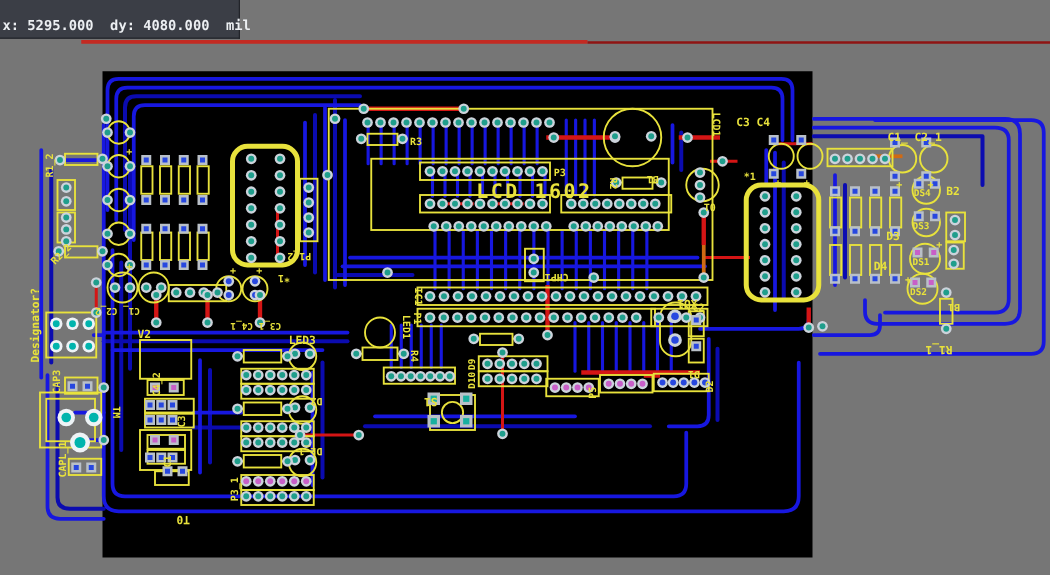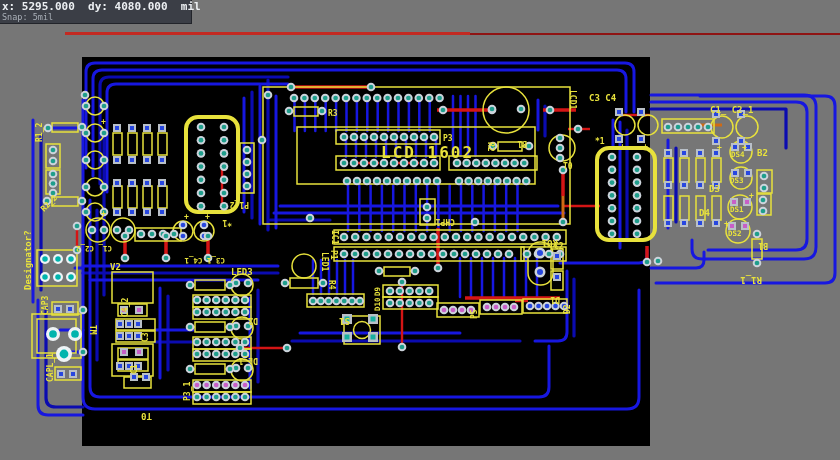--- a/index.html
+++ b/index.html
@@ -1,21 +1,21 @@
 <!DOCTYPE html>
 <html><head>
 <meta charset="utf-8">
 <style>
   html,body{margin:0;padding:0;background:#5a5a5a;}
   .screen{position:relative;width:840px;height:460px;background:#767676;overflow:hidden;
           font-family:"DejaVu Sans Mono","Liberation Mono",monospace;}
   .screen svg{position:absolute;left:0;top:0;}
   .status{position:absolute;left:0;top:0;width:192px;height:24px;background:#3b3e46;
           border-right:1px solid #22242a;border-bottom:1px solid #22242a;z-index:5;
-          padding:1px 2px;box-sizing:border-box;}
+          padding:15px 2px;box-sizing:border-box;}
   .status .l1{font-size:11px;font-weight:bold;color:#eceff2;white-space:pre;line-height:11px;}
   .status .l2{font-size:8.5px;color:#aab0b8;line-height:10px;}
   text{font-family:"DejaVu Sans Mono","Liberation Mono",monospace;font-weight:bold;}
   .silk{stroke:#e8e23c;fill:none;stroke-width:1.5;}
 </style>
 </head>
 <body>
 
 <div class="screen">
 
@@ -1120,16 +1120,15 @@
   </g>
 
   <g fill="none">
     <path d="M65,33.5 H470" stroke="#c32a22" stroke-width="3"></path>
     <path d="M470,34 H840" stroke="#8f1413" stroke-width="2"></path>
   </g>
 </svg>
 
 <div class="status">
   <div class="l1">x: 5295.000  dy: 4080.000  mil</div>
-  <div class="l2">Snap: 5mil</div>
 </div>
 
 </div>
 
 </body></html>

